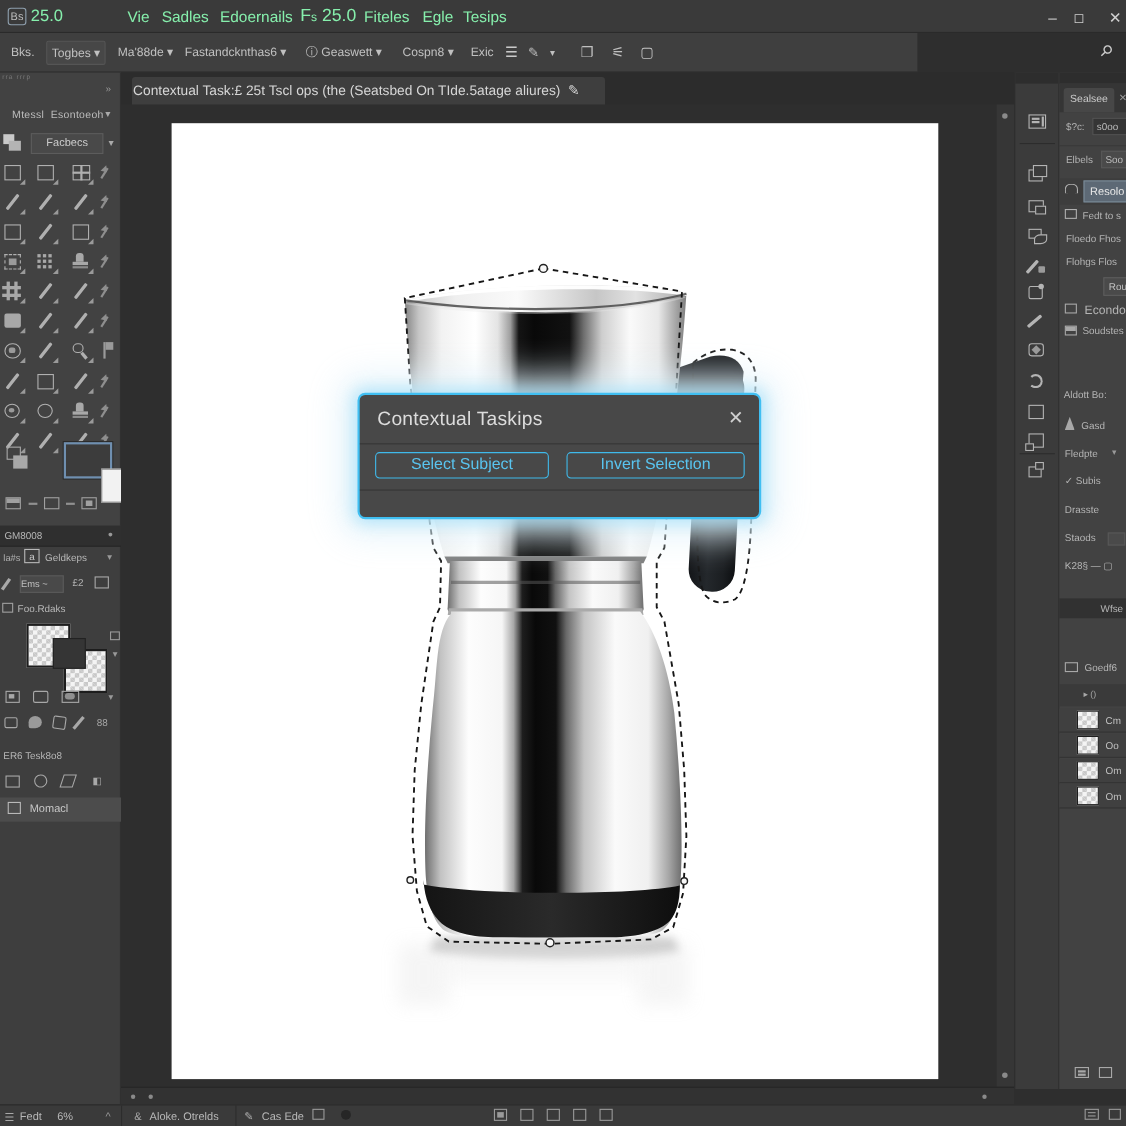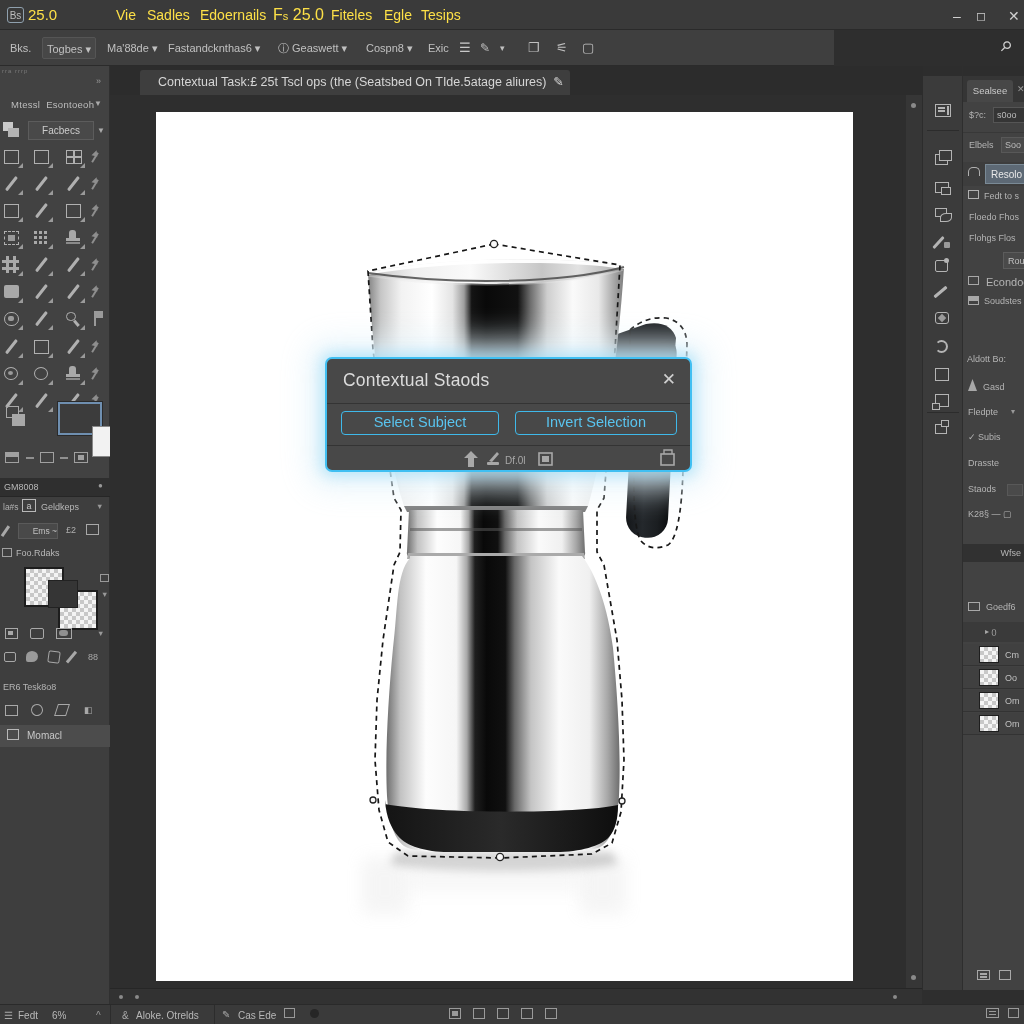--- a/index.html
+++ b/index.html
@@ -1,30 +1,30 @@
 <!DOCTYPE html>
 <html><head>
 <meta charset="utf-8">
 <style>
   * { margin:0; padding:0; box-sizing:border-box; }
   html,body { width:1024px; height:1024px; overflow:hidden; }
   body { font-family:"Liberation Sans",sans-serif; background:#2e2e2e; position:relative; color:#c8c8c8; }
   .abs { position:absolute; }
   
   #menubar { left:0; top:0; width:1024px; height:30px; background:#3a3a3a; border-bottom:1px solid #2a2a2a; }
-  #menubar .mi { position:absolute; top:0; height:20px; line-height:30px; font-size:14px; color:#fde047; }
+  #menubar .mi { position:absolute; top:0; height:20px; line-height:30px; font-size:14px; color:#86efac; }
   #optionsbar { left:0; top:30px; width:834px; height:36px; background:#3f3f3f; border-bottom:1px solid #2b2b2b; }
   #optionsbar .oi { position:absolute; top:0; height:36px; line-height:36px; font-size:11px; color:#c0c0c0; }
   .winbtn { position:absolute; top:8px; color:#cfcfcf; font-size:14px; }
   
   #toolbar { left:0; top:66px; width:110px; height:412px; background:#424242; border-right:1px solid #303030; }
   #leftpanel { left:0; top:478px; width:110px; height:526px; background:#3e3e3e; border-right:1px solid #303030; }
   
   #tabbar { left:110px; top:66px; width:812px; height:29px; background:#2c2c2c; }
-  #doctab { left:10px; top:4px; width:430px; height:25px; background:#3e3e3e; border-radius:3px 3px 0 0; font-size:12.5px; color:#d6d6d6; line-height:25px; padding-left:18px; white-space:nowrap; overflow:hidden;margin-left:20px; }
+  #doctab { left:10px; top:4px; width:430px; height:25px; background:#3e3e3e; border-radius:3px 3px 0 0; font-size:12.5px; color:#d6d6d6; line-height:25px; padding-left:1px; white-space:nowrap; overflow:hidden; }
   #canvas { left:110px; top:95px; width:796px; height:893px; background:#2e2e2e; }
   #vscroll { left:906px; top:95px; width:16px; height:893px; background:#363636; }
   #hscroll { left:110px; top:988px; width:812px; height:16px; background:#323232; border-top:1px solid #262626; }
   #whitedoc { left:156px; top:112px; width:697px; height:869px; background:#ffffff; }
   
   #rstrip { left:922px; top:66px; width:40px; height:924px; background:#3b3b3b; border-left:1px solid #2c2c2c; }
   #rpanel { left:962px; top:66px; width:62px; height:924px; background:#424242; border-left:1px solid #2e2e2e; font-size:10px; }
   #statusbar { left:0; top:1004px; width:1024px; height:20px; background:#3a3a3a; border-top:1px solid #2a2a2a; font-size:10px; color:#b8b8b8; }
   
   #ctp { left:325px; top:357px; width:367px; height:115px; background:#484848; border:2px solid #40bff2;
@@ -203,21 +203,21 @@
 <div id="leftpanel" class="abs">
   <div class="abs" style="left:0;top:0;width:110px;height:19px;background:#2f2f2f;border-bottom:1px solid #262626;">
       <span style="position:absolute;left:4px;top:4px;font-size:9px;color:#b8b8b8;">GM8008</span>
       <span style="position:absolute;left:98px;top:3px;font-size:8px;color:#999;">●</span>
     </div>
   <div class="abs" style="left:3px;top:24px;font-size:8.5px;color:#b0b0b0;">la#s</div>
   <div class="abs" style="left:22px;top:21px;width:14px;height:13px;border:1.5px solid #b8b8b8;font-size:9px;color:#c8c8c8;text-align:center;line-height:12px;">a</div>
   <div class="abs" style="left:41px;top:24px;font-size:9px;color:#b8b8b8;">Geldkeps</div>
   <div class="abs" style="left:96px;top:24px;font-size:7.5px;color:#999;">▼</div>
   <div class="abs" style="left:4px;top:47px;width:2.5px;height:12px;background:#a8a8a8;transform:rotate(35deg);"></div>
-  <div class="abs" style="left:18px;top:45px;width:40px;height:16px;background:#494949;border:1px solid #5a5a5a;font-size:8.5px;color:#c0c0c0;text-align:right;line-height:15px;">Ems ~</div>
+  <div class="abs" style="left:18px;top:45px;width:40px;height:16px;background:#494949;border:1px solid #5a5a5a;font-size:8.5px;color:#c0c0c0;text-align:left;line-height:15px;">Ems ~</div>
   <div class="abs" style="left:66px;top:47px;font-size:9px;color:#b0b0b0;">£2</div>
   <div class="abs" style="left:86px;top:46px;width:13px;height:11px;border:1.5px solid #a8a8a8;"></div>
   <div class="abs" style="left:2px;top:70px;width:10px;height:9px;border:1.4px solid #a0a0a0;"></div>
   <div class="abs" style="left:16px;top:70px;font-size:9px;color:#b8b8b8;">Foo.Rdaks</div>
   <div class="abs checker" style="left:24px;top:89px;width:40px;height:40px;border:2px solid #1d1d1d;"></div>
   <div class="abs checker" style="left:58px;top:112px;width:40px;height:40px;border:2px solid #1d1d1d;"></div>
   <div class="abs" style="left:48px;top:102px;width:30px;height:28px;background:#353535;border:1px solid #222;"></div>
   <div class="abs" style="left:100px;top:96px;width:9px;height:8px;border:1.4px solid #999;"></div>
   <div class="abs" style="left:101px;top:112px;font-size:7.5px;color:#999;">▼</div>
   <div class="abs" style="left:5px;top:150px;width:13px;height:11px;border:1.5px solid #a8a8a8;"></div>
@@ -357,40 +357,26 @@
 
  <g fill="#f8f8f8" stroke="#222" stroke-width="1.3">
   <circle cx="338" cy="132" r="3.6"></circle>
   <circle cx="344" cy="745" r="3.6"></circle>
   <circle cx="217" cy="688" r="3"></circle>
   <circle cx="466" cy="689" r="3"></circle>
  </g>
 </svg>
 
 <div id="ctp" class="abs">
-  <h1>Contextual Staods</h1>
+  <h1>Contextual Taskips</h1>
   <div class="x">✕</div>
   <div class="sep" style="top:44px;"></div>
   <div class="ctbtn" style="left:14px;width:158px;">Select Subject</div>
   <div class="ctbtn" style="left:188px;width:162px;">Invert Selection</div>
   <div class="sep" style="top:86px;"></div>
-  <div class="icons">
-   <svg width="363" height="24" viewBox="0 0 363 24">
-    <g fill="#a8a8a8">
-     <path d="M137,9 L144,2 L151,9 L147,9 L147,18 L141,18 L141,9 Z"></path>
-     <rect x="160" y="13" width="12" height="3" rx="1"></rect>
-     <path d="M162,12 L170,3 L172,5 L165,13 Z"></path>
-     <text x="178" y="15" font-size="10" font-family="Liberation Sans" fill="#a8a8a8">Df.0l</text>
-     <rect x="212" y="4" width="13" height="12" fill="none" stroke="#a8a8a8" stroke-width="1.6"></rect>
-     <rect x="215" y="7" width="7" height="6"></rect>
-     <rect x="334" y="5" width="13" height="11" fill="none" stroke="#a8a8a8" stroke-width="1.6"></rect>
-     <path d="M337,5 L337,1 L345,1 L345,5" fill="none" stroke="#a8a8a8" stroke-width="1.4"></path>
-    </g>
-   </svg>
-  </div>
 </div>
 
 <div id="rstrip" class="abs">
   <div class="abs" style="left:0;top:0;width:40px;height:10px;background:#2d2d2d;"></div>
   <div class="abs" style="left:12px;top:38px;width:16px;height:13px;border:1.6px solid #b4b4b4;"></div>
     <div class="abs" style="left:15px;top:41px;width:7px;height:1.6px;background:#b4b4b4;"></div>
     <div class="abs" style="left:15px;top:44px;width:7px;height:1.6px;background:#b4b4b4;"></div>
     <div class="abs" style="left:24px;top:40px;width:1.6px;height:9px;background:#b4b4b4;"></div>
   <div class="abs" style="left:12px;top:88px;width:13px;height:11px;border:1.6px solid #b4b4b4;"></div>
     <div class="abs" style="left:16px;top:84px;width:13px;height:11px;border:1.6px solid #b4b4b4;background:#3b3b3b;"></div>

